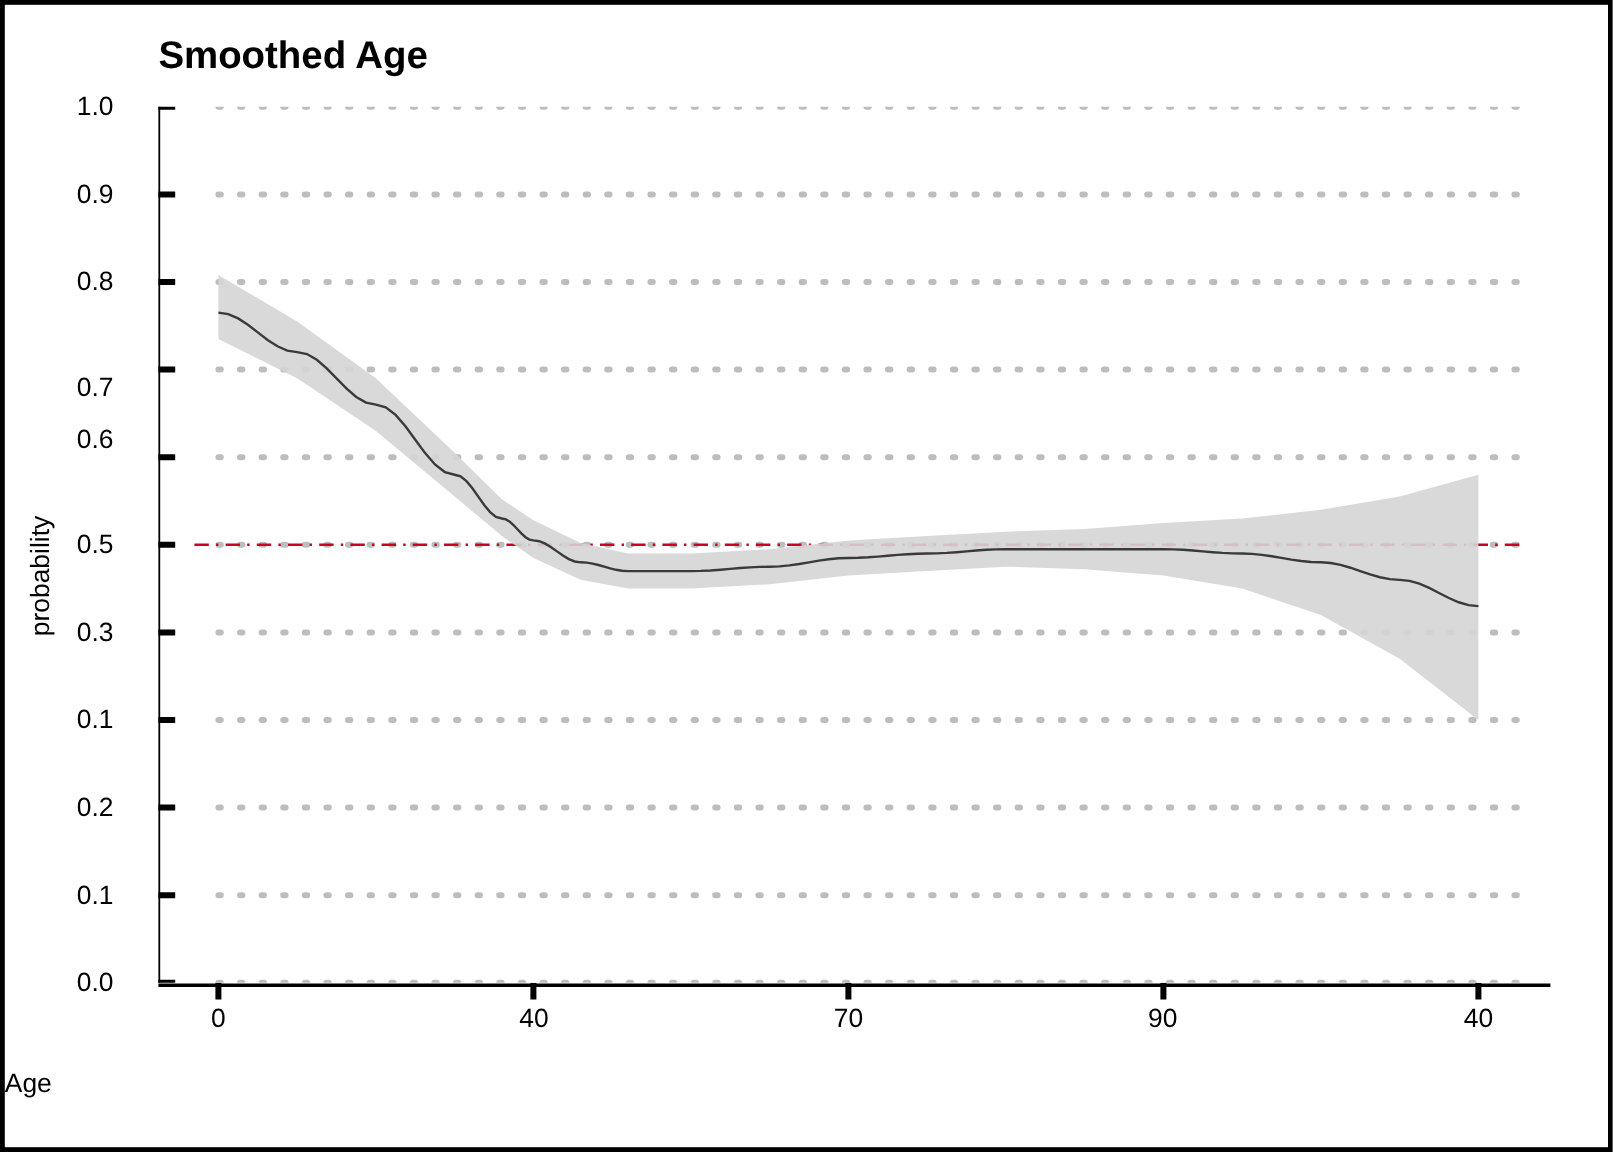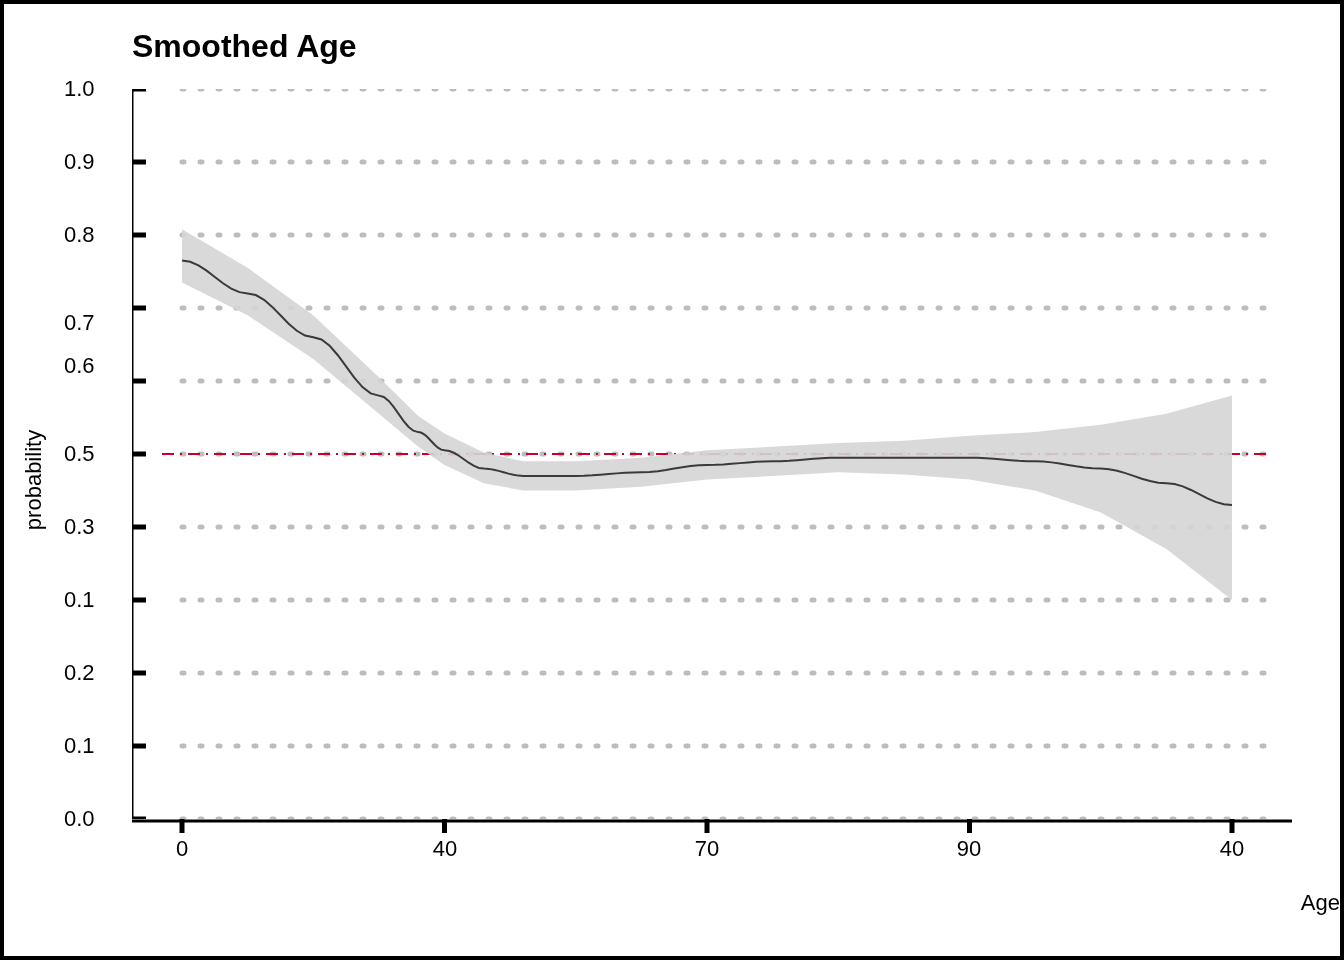--- a/index.html
+++ b/index.html
@@ -1,21 +1,21 @@
 <!DOCTYPE html>
 <html><head>
 <meta charset="utf-8">
 <style>
   html,body{margin:0;padding:0;background:#fff;font-family:Arial,Helvetica,sans-serif}
   .frame{box-sizing:border-box;width:1344px;height:960px;border:4px solid #000;position:relative}
   .title{position:absolute;left:128px;top:24px;font-size:32px;font-weight:700;color:#000}
   .plot{position:absolute;left:128px;top:85px;width:1150px;height:730px}
   .plot svg{width:100%;height:100%;display:block}
   .ylab{position:absolute;left:30px;top:50%;transform:translate(-50%,-50%) rotate(-90deg);font-size:22px;color:#000}
-  .xlab{position:absolute;left:0;right:0;bottom:40px;text-align:right;font-size:22px;color:#000}
+  .xlab{position:absolute;left:0;right:0;bottom:40px;text-align:left;font-size:22px;color:#000}
   .ytick-lbl{position:absolute;right:calc(100% - 120px);font-size:22px;color:#000;transform:translateY(-50%);text-align:left;width:60px}
   .xtick-lbl{position:absolute;top:832px;font-size:22px;color:#000;transform:translateX(-50%)}
 </style>
 </head>
 <body>
 
 <div class="frame">
   <div class="title">Smoothed Age</div>
   <div class="ylab">probability</div>
 

